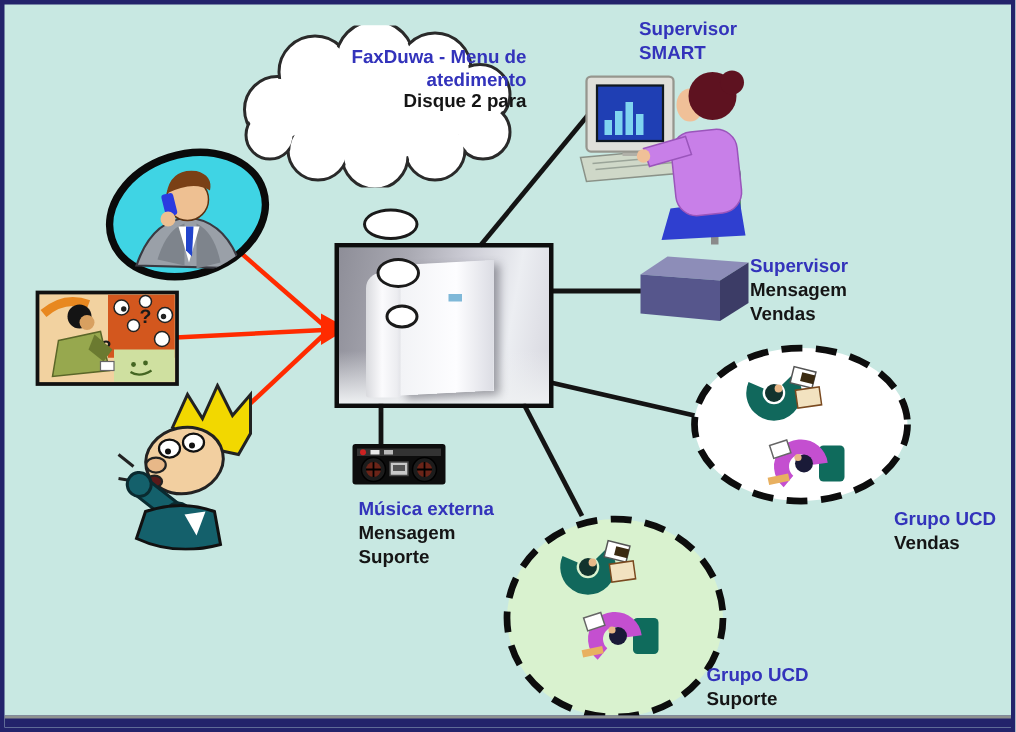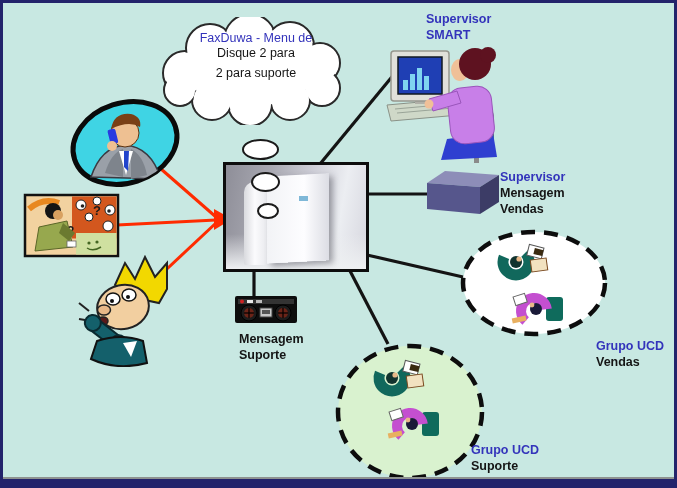--- a/index.html
+++ b/index.html
@@ -5,21 +5,21 @@
   html,body{margin:0;padding:0;background:#e8e8e8;}
   .stage{
     position:relative;width:677px;height:488px;box-sizing:border-box;
     background:#c8e8e2;border:3px solid #23236b;overflow:hidden;
     font-family:"Liberation Sans", sans-serif;
   }
   .abs{position:absolute;}
   .lbl{font-weight:bold;font-size:12.5px;line-height:16px;white-space:nowrap;}
   .blue{color:#3333bb;}
   .black{color:#151515;}
-  .cloud-text{width:190px;text-align:center;font-weight:normal;font-size:12.5px;line-height:14.5px;}
+  .cloud-text{width:190px;text-align:right;font-weight:bold;font-size:12.5px;line-height:14.5px;}
   .cloud-text .gap{margin-top:6px;}
   .bubble{background:#ffffff;border:2px solid #1a1a1a;border-radius:50%;}
   .pbx{
     box-sizing:border-box;border:3px solid #0d0d0d;
     background:linear-gradient(100deg,#8e8e98 0%,#a9a9b2 30%,#cdcdd6 55%,#eceef2 78%,#d6d6de 100%);
     overflow:hidden;
   }
   .pbx .floor{position:absolute;left:0;right:0;bottom:0;height:34%;
     background:linear-gradient(to top,#eef0f2,rgba(238,240,242,0));}
   .pbx .col{position:absolute;left:13%;top:16%;width:17%;height:80%;
@@ -113,22 +113,22 @@
         <circle cx="174" cy="71" r="16.5"></circle>
       <circle cx="142" cy="83" r="18.5"></circle>
         <circle cx="102" cy="87" r="20.5"></circle>
       <circle cx="64" cy="83" r="18.5"></circle>
         <circle cx="32" cy="73" r="14.5"></circle>
       <ellipse cx="103" cy="55" rx="64" ry="34"></ellipse>
     </g>
   </svg>
   <div class="abs cloud-text" style="left:158px;top:28px">
     <div class="blue">FaxDuwa - Menu de</div>
+    <div class="blue">atedimento</div>
     <div class="black">Disque 2 para</div>
-    <div class="black gap">2 para suporte</div>
   </div>
 
   <div class="abs bubble" style="left:239px;top:136px;width:33px;height:17px;"></div>
 
   <div class="abs pbx" style="left:220px;top:159px;width:146px;height:110px;">
     <div class="floor"></div>
     <div class="col"></div>
     <div class="panel"></div>
     <div class="logo"></div>
   </div>
@@ -186,20 +186,21 @@
     <line x1="11" y1="40" x2="21" y2="40" stroke="#000" stroke-width="1.2"></line>
     <line x1="16" y1="35" x2="16" y2="45" stroke="#000" stroke-width="1.2"></line>
     <circle cx="50" cy="40" r="8" fill="#1c1c1c" stroke="#000" stroke-width="1"></circle>
     <circle cx="50" cy="40" r="5" fill="#6b2418"></circle>
     <line x1="45" y1="40" x2="55" y2="40" stroke="#000" stroke-width="1.2"></line>
     <line x1="50" y1="35" x2="50" y2="45" stroke="#000" stroke-width="1.2"></line>
     <rect x="27" y="35" width="12" height="9" fill="#c8c8c8" stroke="#444" stroke-width="1"></rect>
     <rect x="29" y="37" width="8" height="4" fill="#555555"></rect>
   </svg>
   <div class="abs lbl" style="left:236px;top:328px">
+    <div class="blue">Música externa</div>
     <div class="black">Mensagem</div>
     <div class="black">Suporte</div>
   </div>
 
   <svg class="abs" style="left:62px;top:92px" width="124" height="98" viewBox="0 0 124 98">
     <defs>
         <clipPath id="ovalclip">
           <ellipse cx="60" cy="48" rx="53" ry="40" transform="rotate(-18 60 48)"></ellipse>
         </clipPath>
       </defs>

